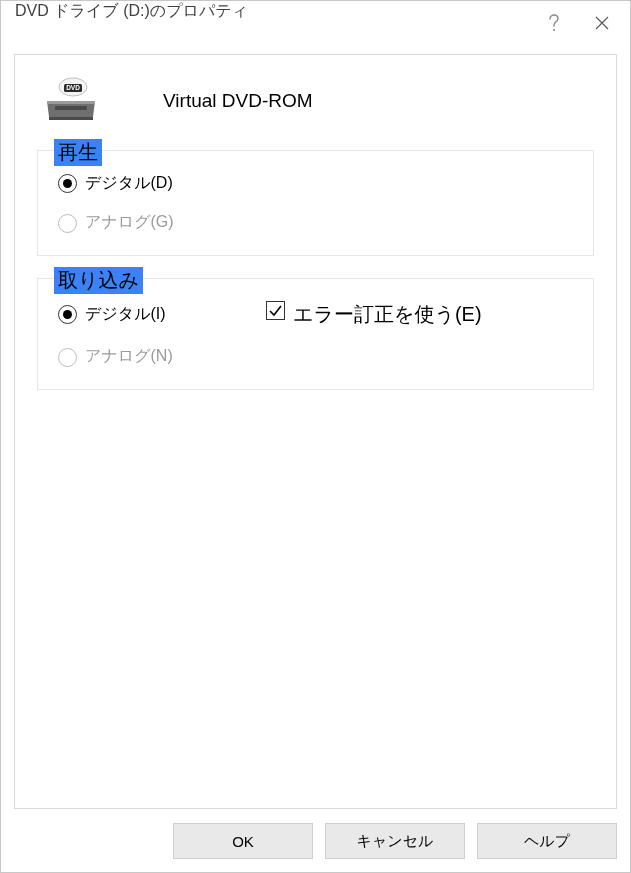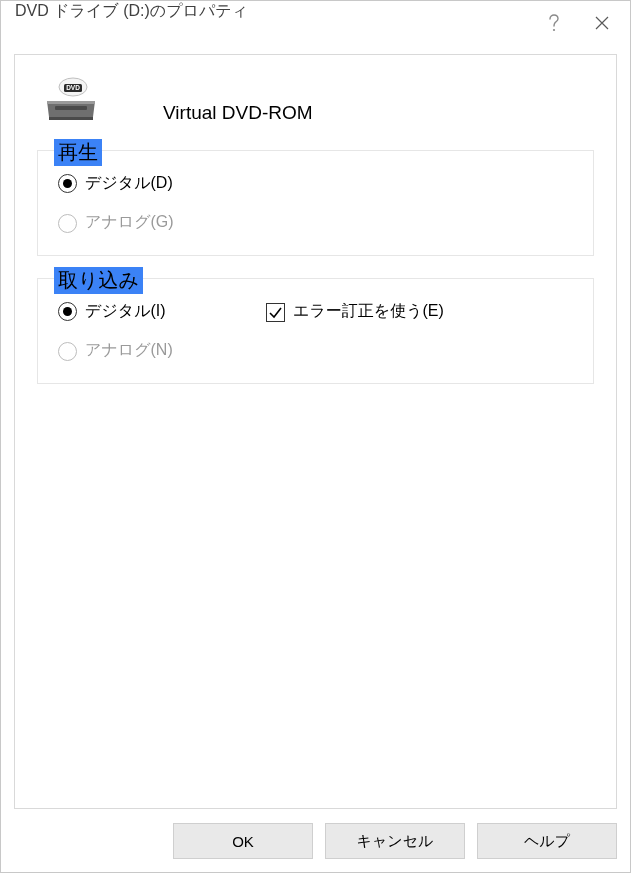--- a/index.html
+++ b/index.html
@@ -62,21 +62,21 @@
     border: 1px solid #d9d9d9;
     padding: 22px 22px 14px 22px;
     flex: 1;
     display: flex;
     flex-direction: column;
     gap: 22px;
   }
 
   .device-row {
     display: flex;
-    align-items: flex-end;
+    align-items: center;
     gap: 64px;
     padding: 0 6px 4px 6px;
   }
   .device-name {
     font-size: 19px;
   }
 
   .group {
     border: 1px solid #e6e6e6;
     position: relative;
@@ -117,23 +117,23 @@
   }
   .radio.disabled .radio-circle { border-color: #bdbdbd; }
   .radio-dot {
     width: 9px; height: 9px;
     border-radius: 50%;
     background: #000000;
   }
 
   .checkbox {
     display: inline-flex;
-    align-items: flex-end;
+    align-items: flex-start;
     gap: 8px;
-    font-size: 16px;
+    font-size: 20px;
   }
   .checkbox-box {
     width: 19px; height: 19px;
     border: 1px solid #333333;
     display: inline-flex;
     align-items: center; justify-content: center;
     background: #fff;
   }
   .checkbox-box svg { display: block; }
 

